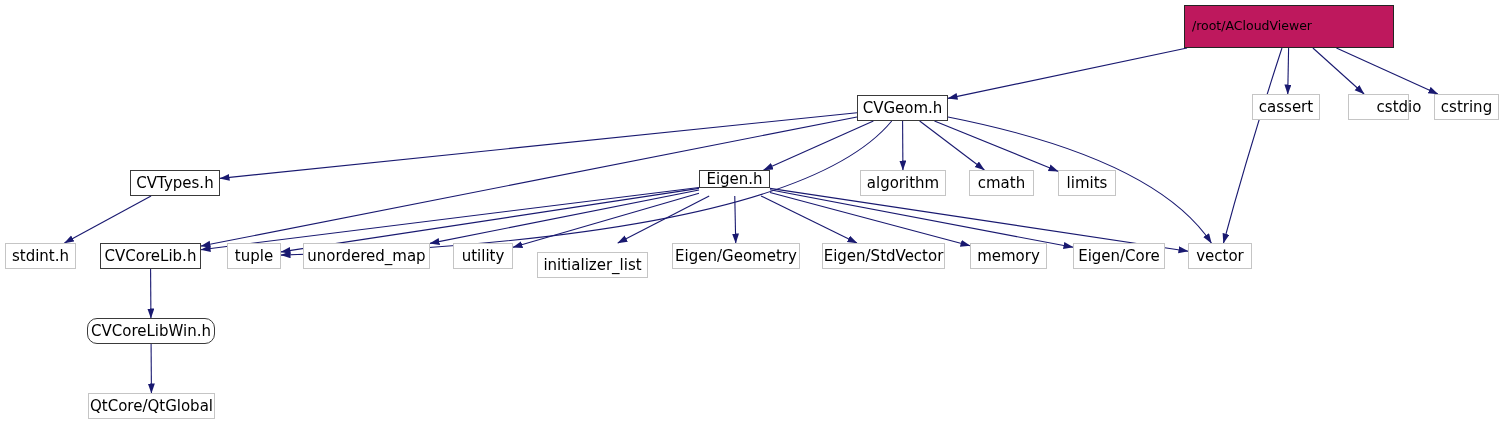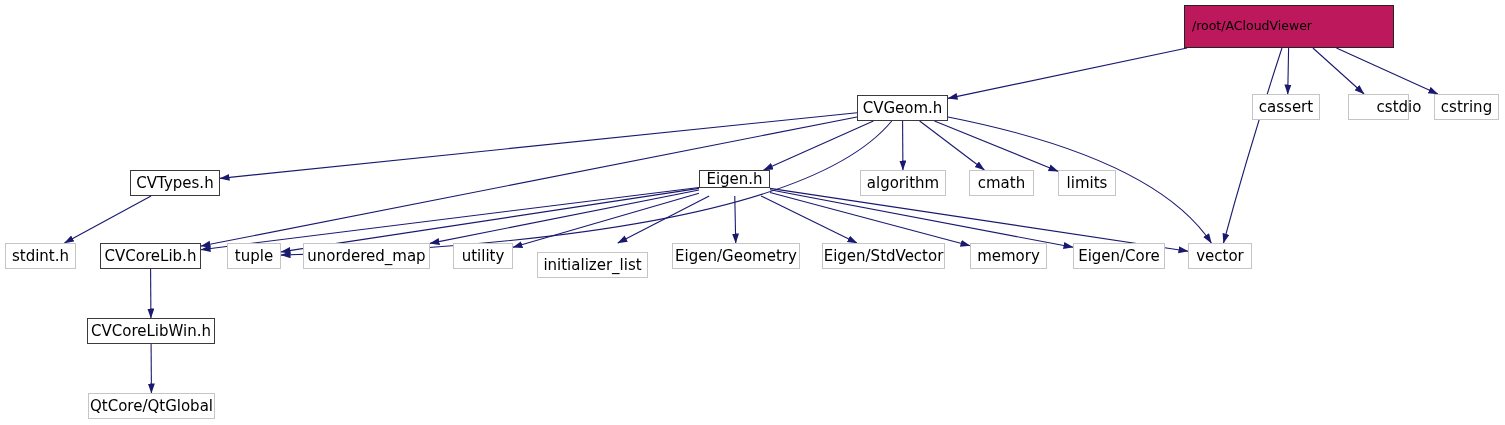--- a/index.html
+++ b/index.html
@@ -111,20 +111,20 @@
       </div>
       <div class="node external" style="left: 970px; top: 243px; width: 77px; height: 26px;">
         <span>memory</span>
       </div>
       <div class="node external" style="left: 1073px; top: 243px; width: 92px; height: 26px;">
         <span>Eigen/Core</span>
       </div>
       <div class="node external" style="left: 1188px; top: 243px; width: 64px; height: 26px;">
         <span>vector</span>
       </div>
-      <div class="node internal" style="left: 87px; top: 318px; width: 128px; height: 26px;">
+      <div class="node internal" style="left: 87px; top: 318px; width: 128px; height: 26px; border-radius: 10px;">
         <span>CVCoreLibWin.h</span>
       </div>
       <div class="node external" style="left: 88px; top: 393px; width: 127px; height: 26px;">
         <span>QtCore/QtGlobal</span>
       </div>
     </div>
 </div>
 
 </body></html>

